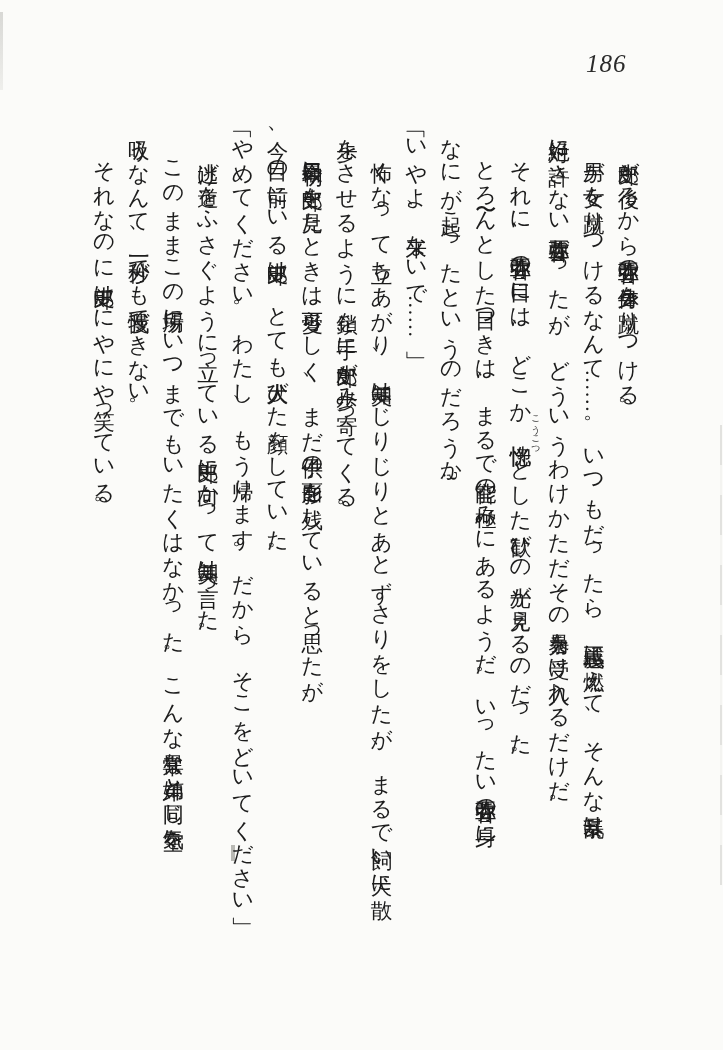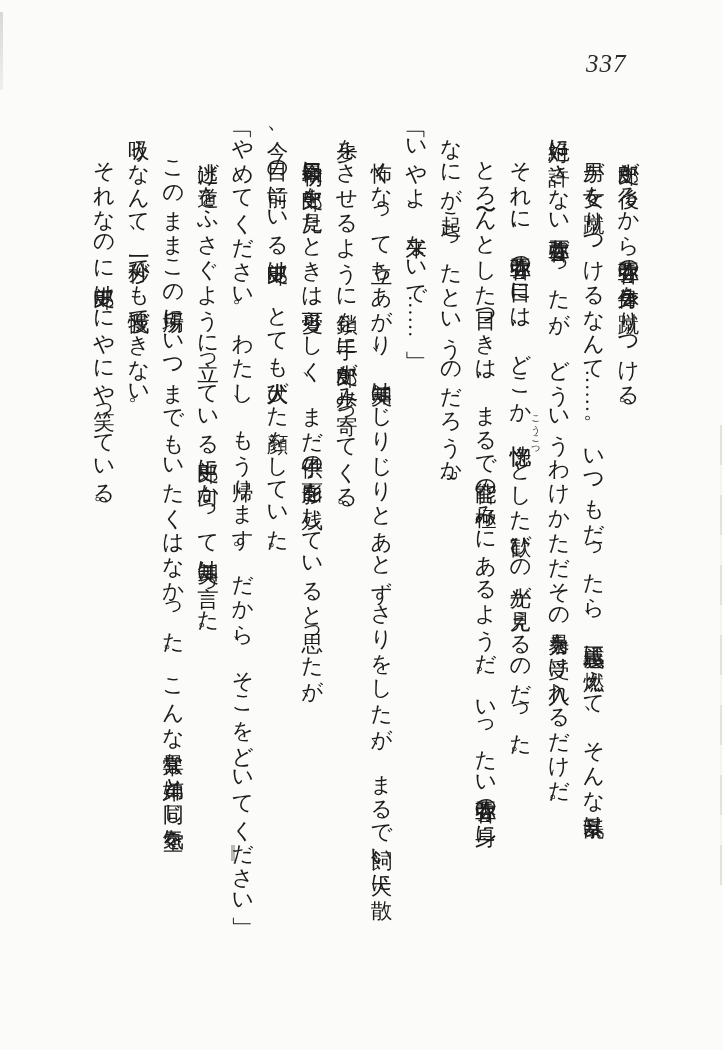--- a/index.html
+++ b/index.html
@@ -76,21 +76,21 @@
   }
 </style>
 </head>
 <body>
 
 <div class="page">
   <div class="artifact left-streak"></div>
   <div class="artifact right-line"></div>
   <div class="artifact stray-mark"></div>
 
-  <div class="page-number">337</div>
+  <div class="page-number">186</div>
 
   <div class="text-block">
       <p class="para indent">史郎が後ろから亜弥香の身体を蹴りつける。</p>
       <p class="para indent">男が女を蹴りつけるなんて……。いつもだったら、正義感に燃えて、そんな乱暴は<br>絶対に許さない亜弥香だったが、どういうわけかただその暴力を受け入れるだけだ。</p>
       <p class="para indent">それに、亜弥香の目には、どこか<ruby>恍惚<rt>こうこつ</rt></ruby>とした歓びの光が見えるのだった。</p>
       <p class="para indent">とろ〜んとした目つきは、まるで官能の極みにあるようだ。いったい亜弥香の身に<br>なにが起こったというのだろうか?</p>
       <p class="para">「いやよ、来ないで……」</p>
       <p class="para indent">怖くなって立ちあがり、知美はじりじりとあとずさりをしたが、まるで飼い犬に散<br>歩をさせるように鎖を手に史郎が歩み寄ってくる。</p>
       <p class="para indent">今日最初に史郎を見たときは可愛らしく、まだ子供の面影を残していると思ったが、<br>今、目の前にいる史郎は、とても大人びた顔をしていた。</p>
       <p class="para">「やめてください。わたし、もう帰ります。だから、そこをどいてください」</p>

